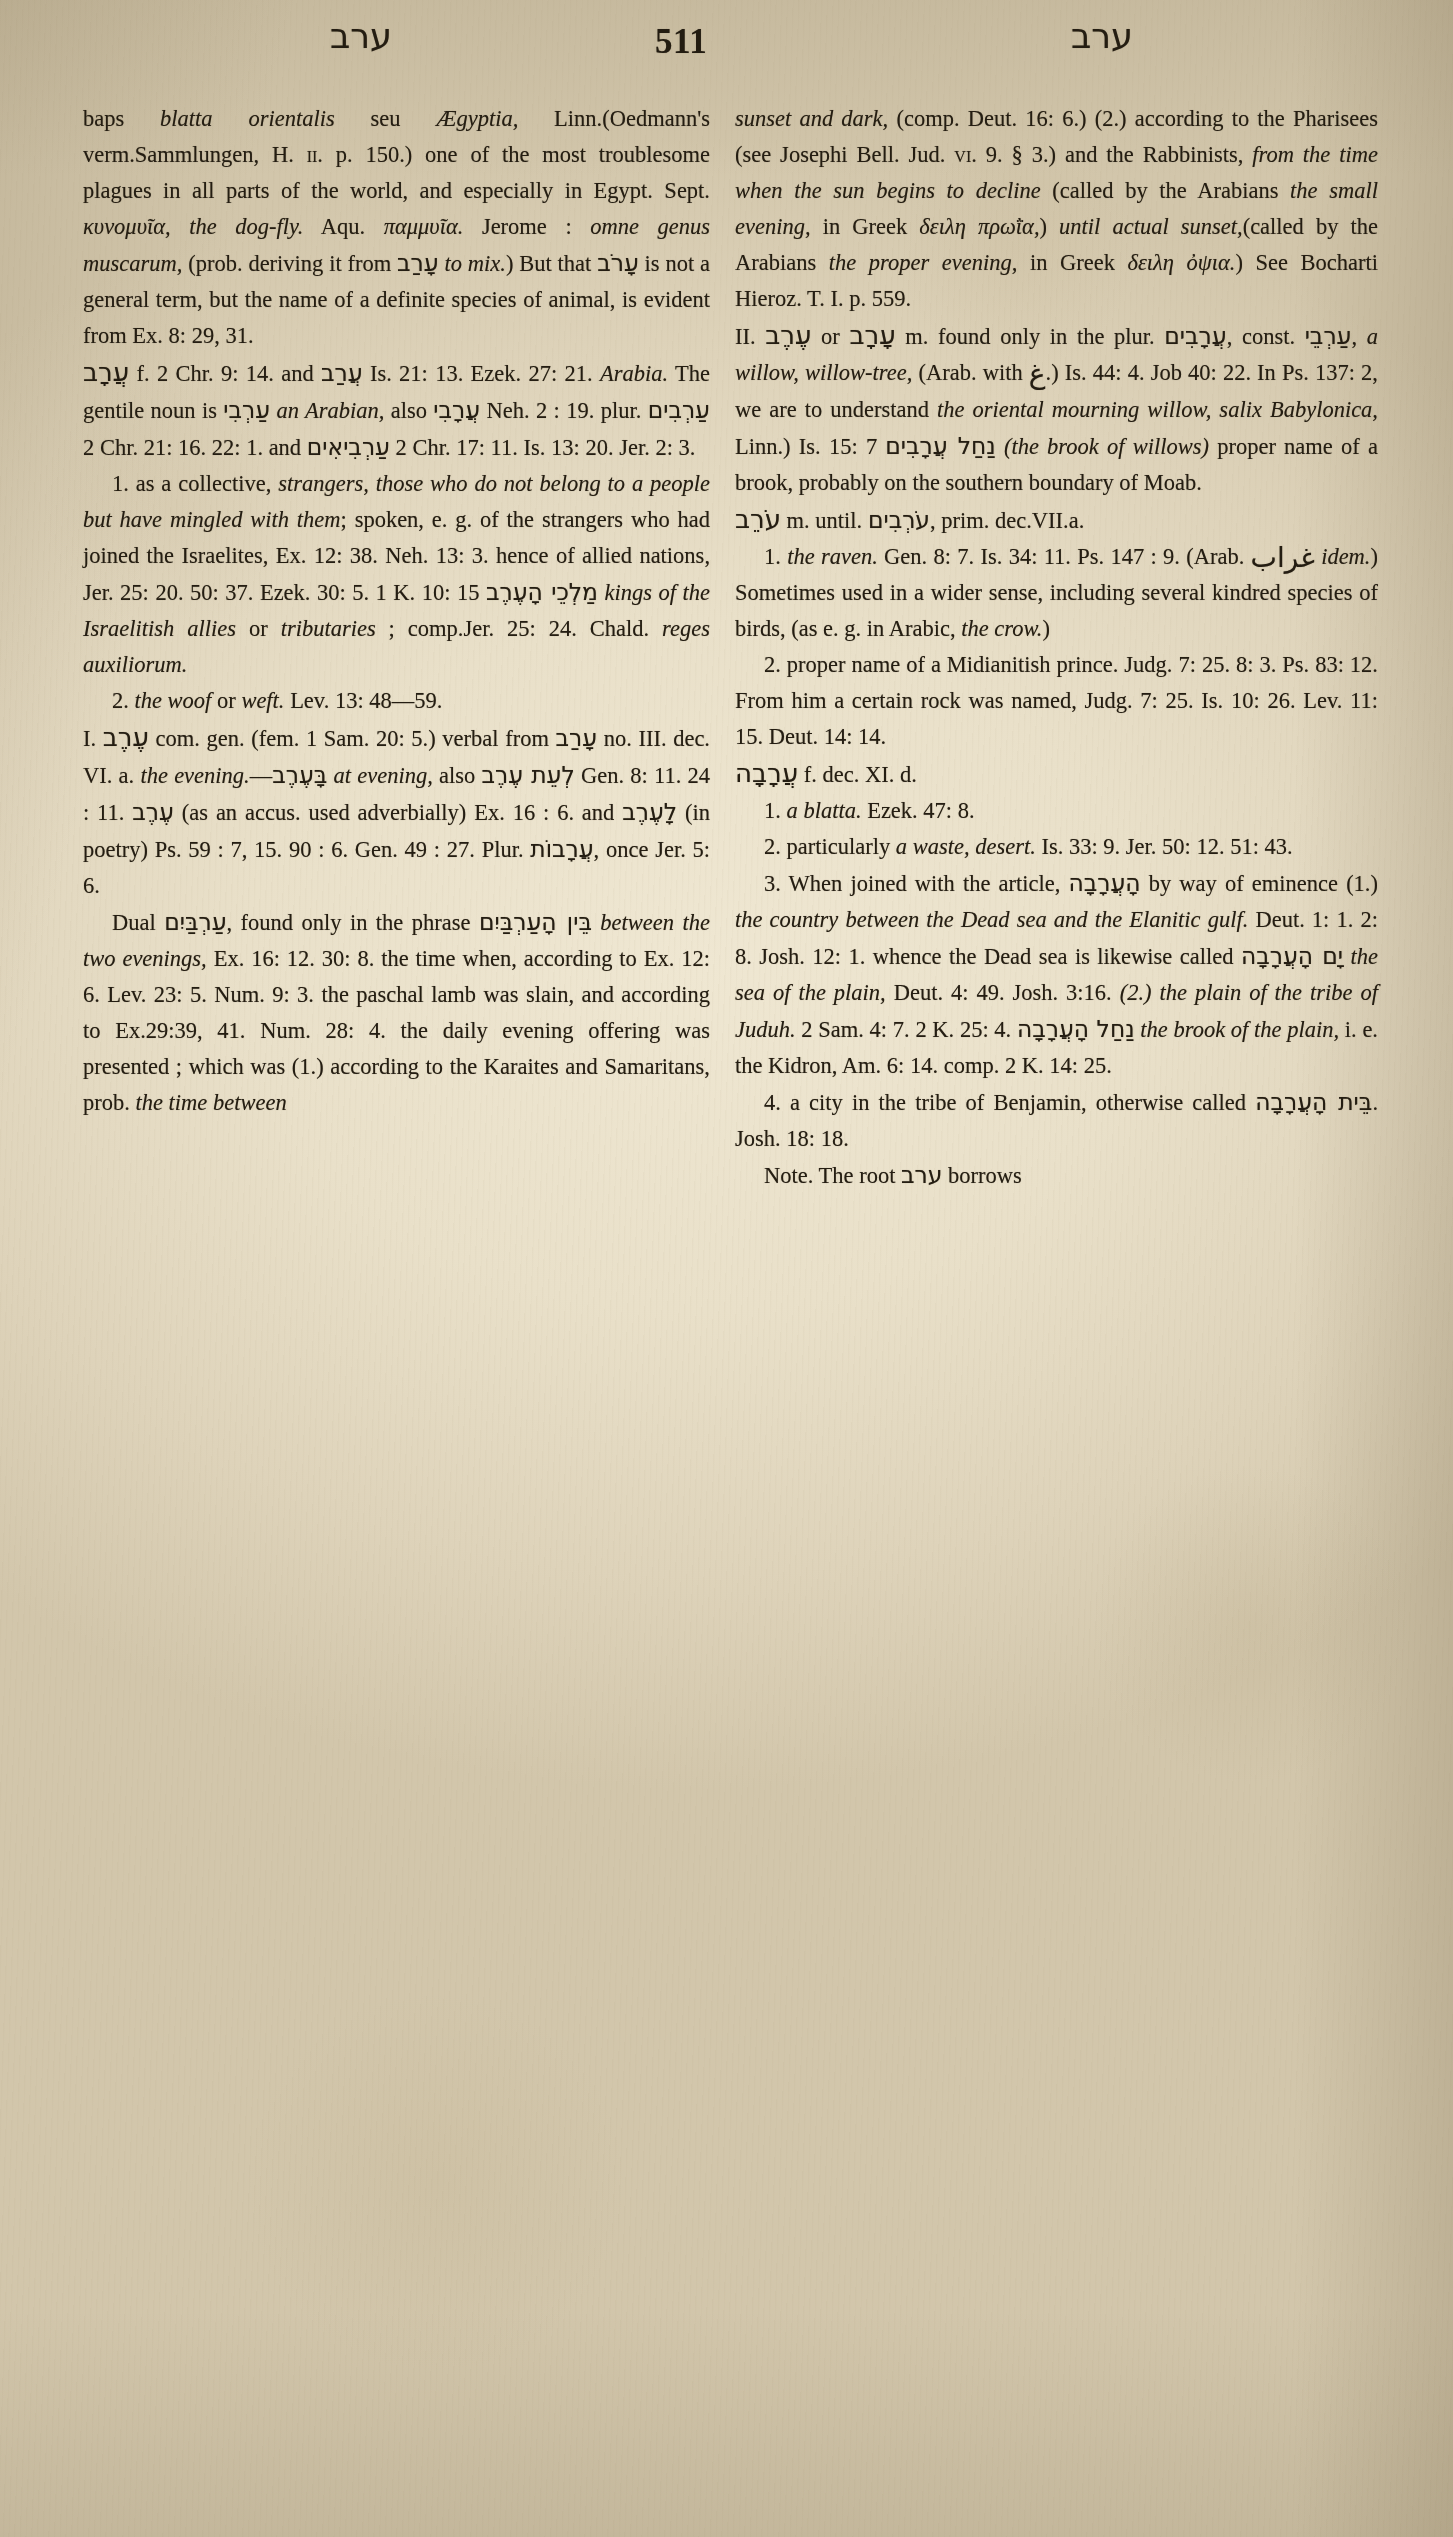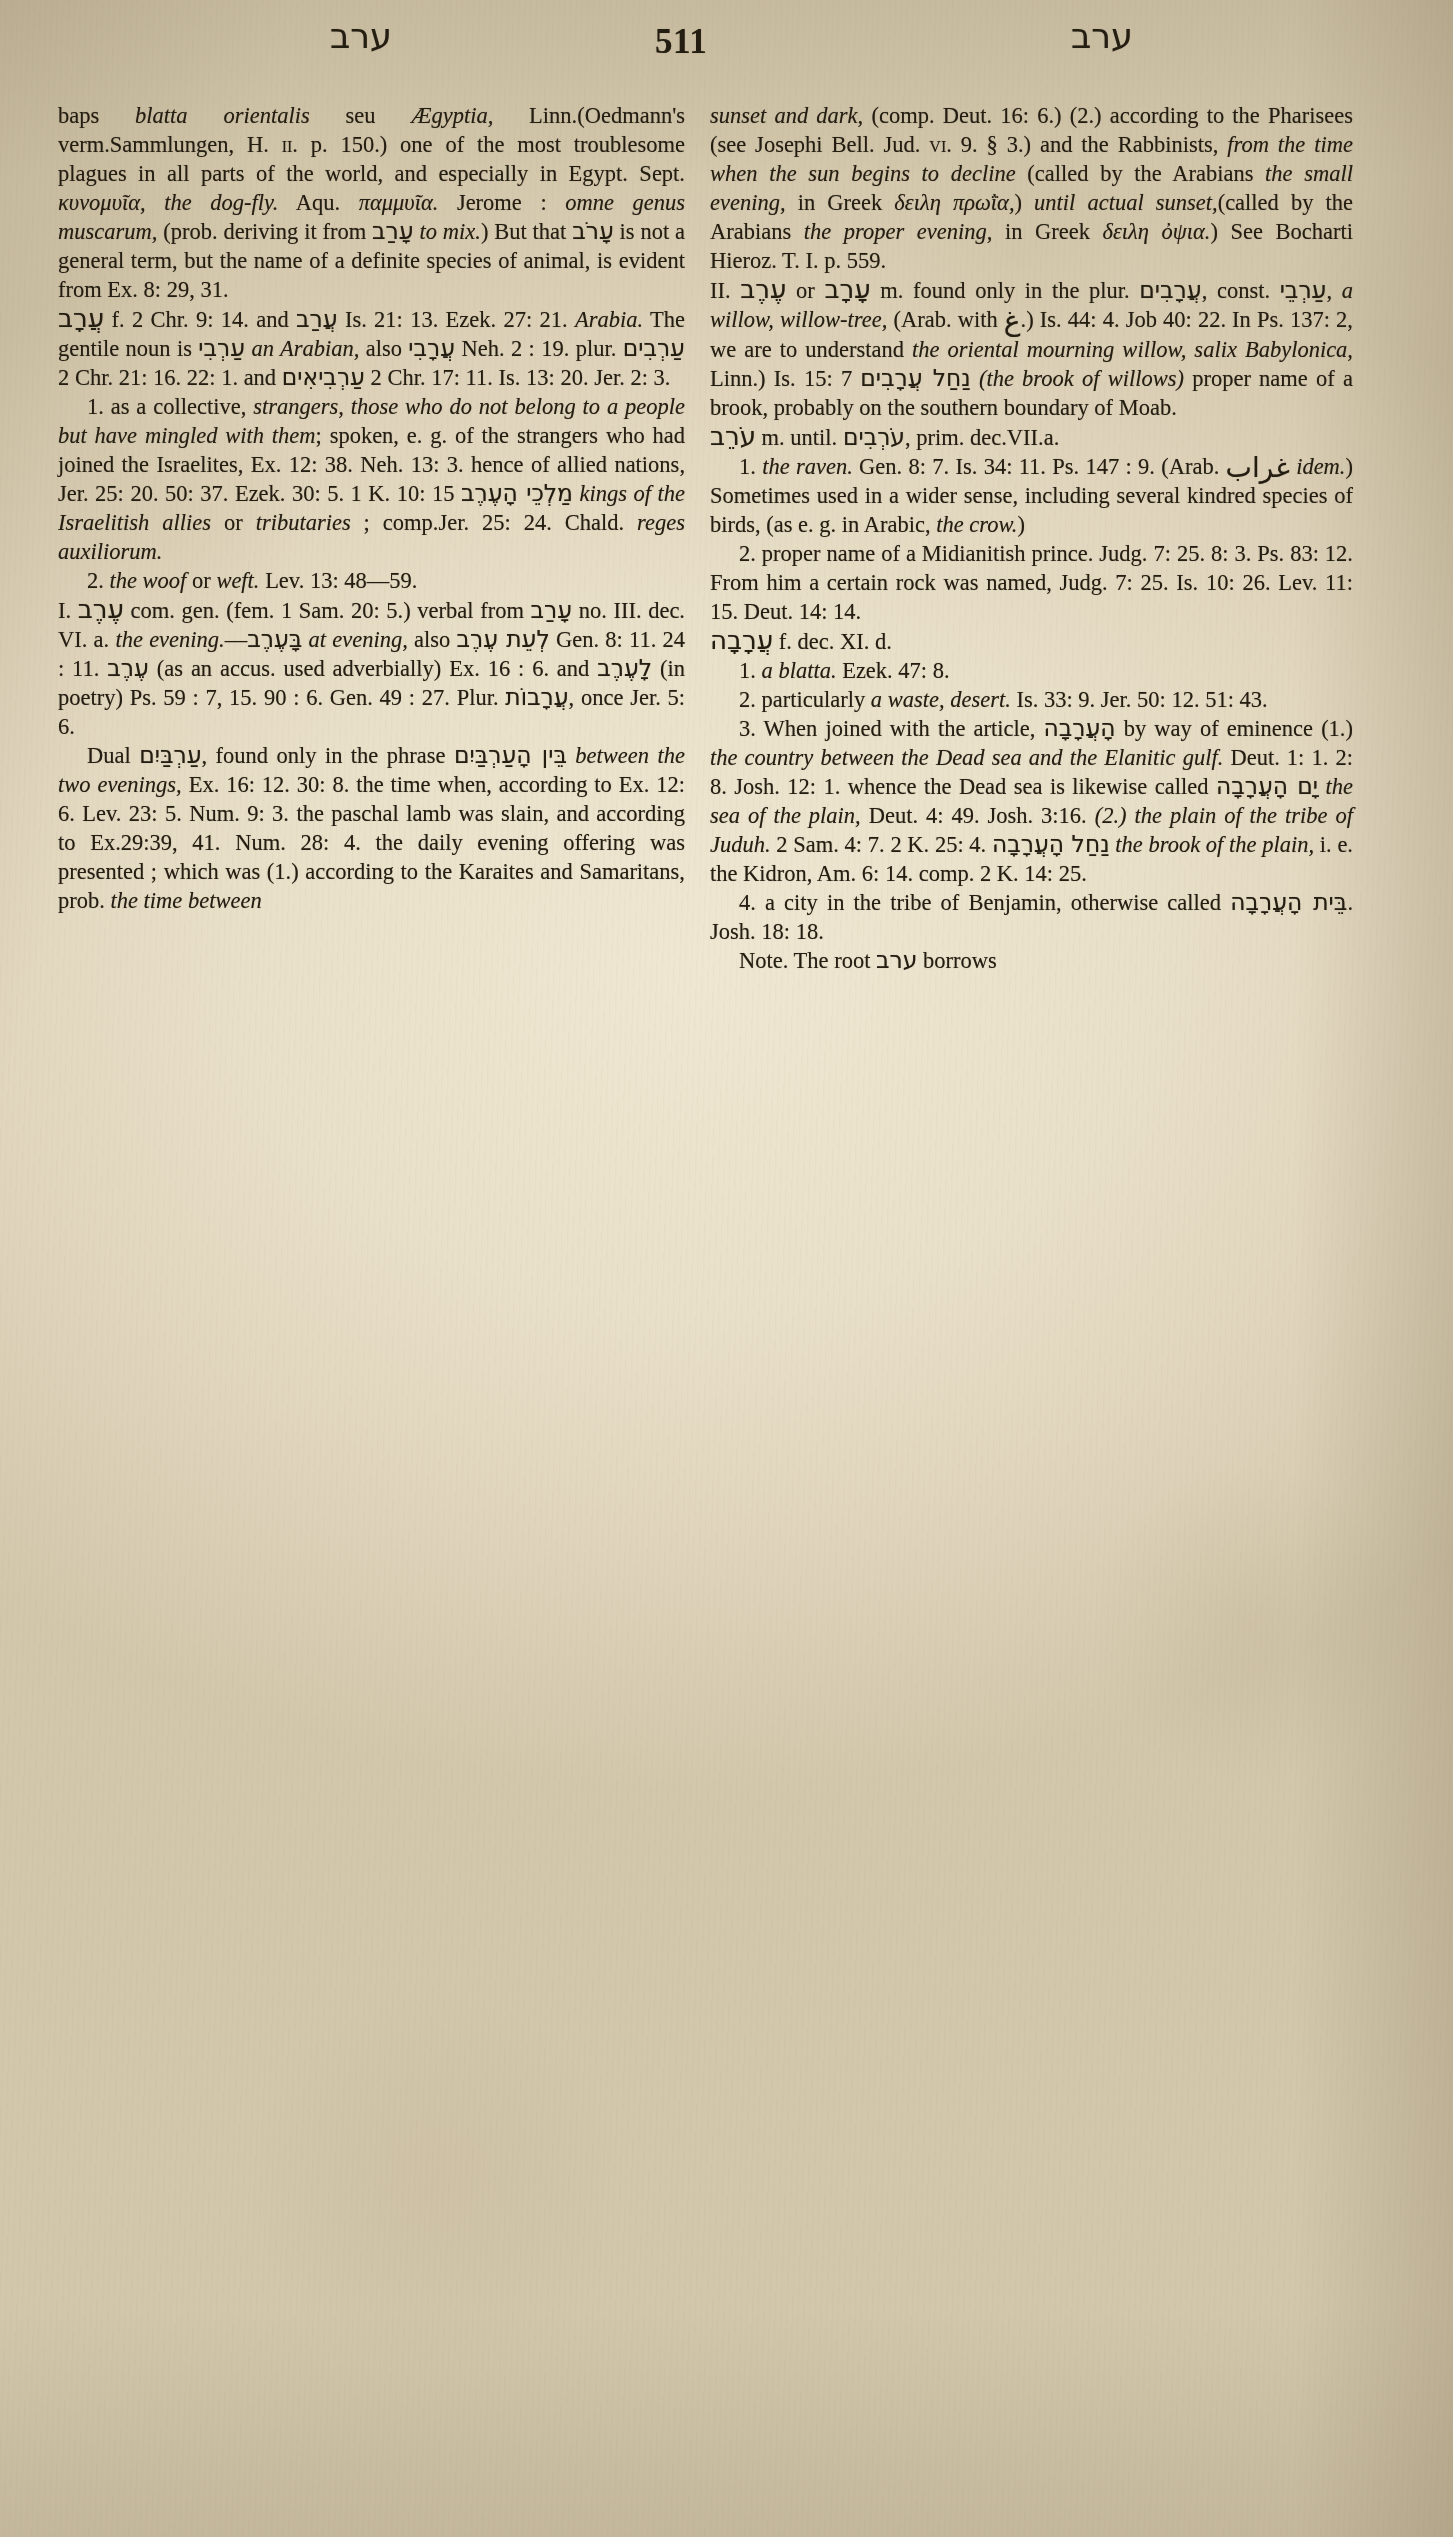--- a/index.html
+++ b/index.html
@@ -64,21 +64,21 @@
     margin-left:37px;
   }
 
   
   .col {
     position:absolute;
     top:101px;
     width:634px;
     color:#241d12;
     font-size:22.5px;
-    line-height:29px;
+    line-height:36px;
     text-align:justify;
     z-index:4;
   }
   #col-left  { left:58px;  width:627px; }
   #col-right { left:710px; width:643px; }
 
   .para { margin:0 0 0 0; }
   .para.indent { text-indent:29px; }
 
   .it { font-style:italic; }
@@ -93,21 +93,21 @@
   .grk { font-style:italic; font-family:"Liberation Serif","DejaVu Serif",serif; }
   .ara {
     font-family:"DejaVu Sans","Liberation Sans",sans-serif;
     font-size:28px;
     direction:rtl; unicode-bidi:isolate;
     vertical-align:-2.5px;
   }
   .rom { font-style:normal; }
 
   
-  .col, #header { text-shadow:0 0 0.8px rgba(40,30,12,.45); }
+  .col, #header { text-shadow:0 0 0.8px rgba(40,30,12,.45);padding-left:25px; }
 </style>
 </head>
 <body>
 
 <div id="page">
 
   <div id="header">
     <div class="hw-left">
       <span class="hebrew-head">ערב</span>
     </div>

